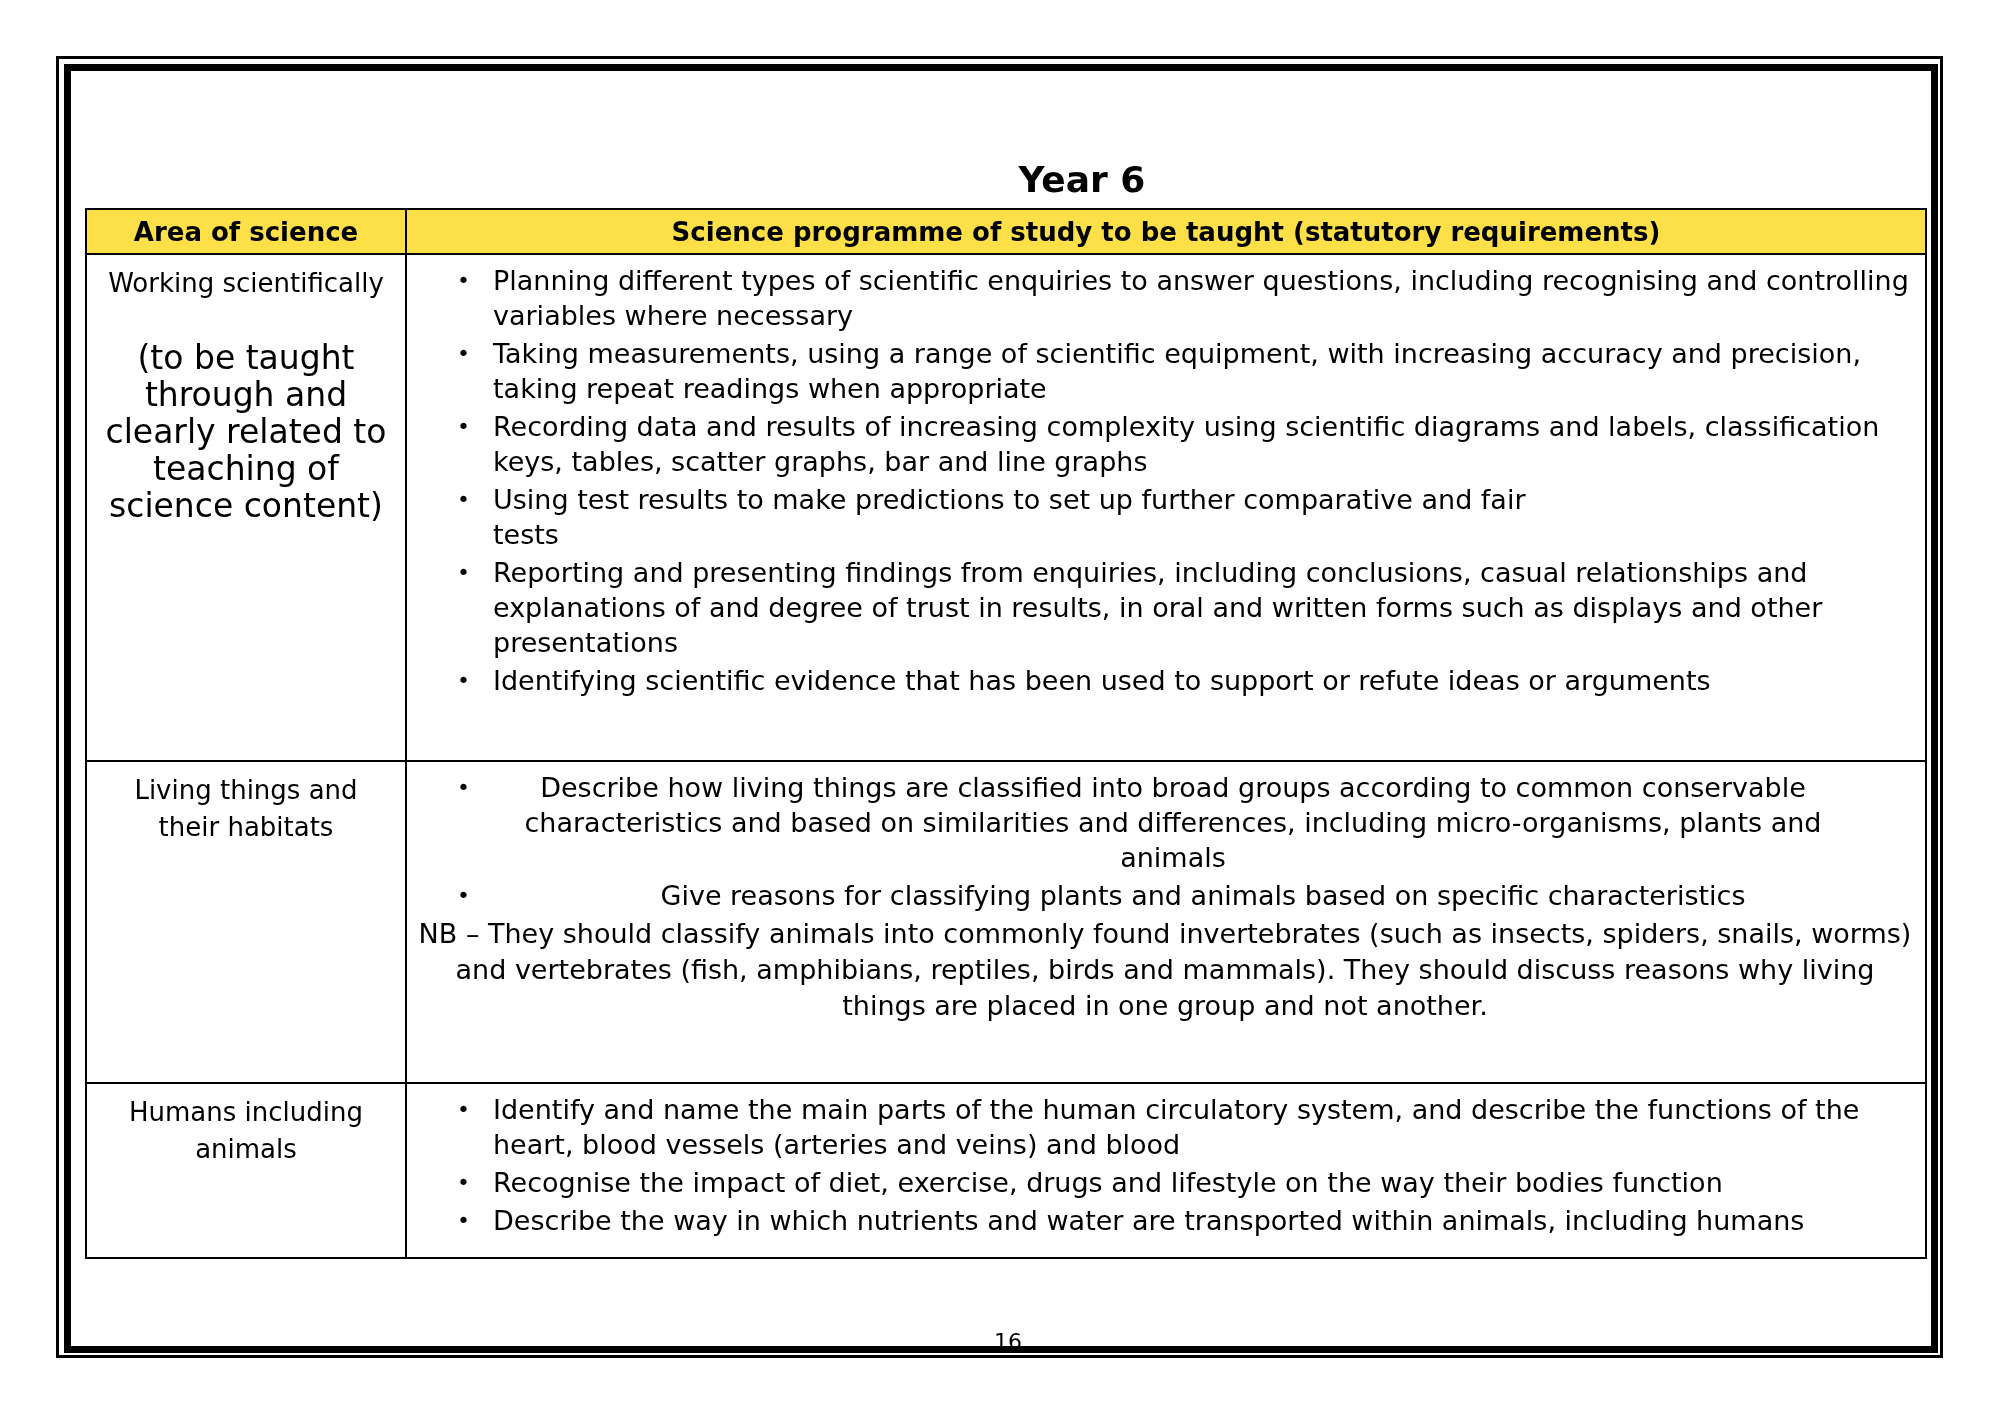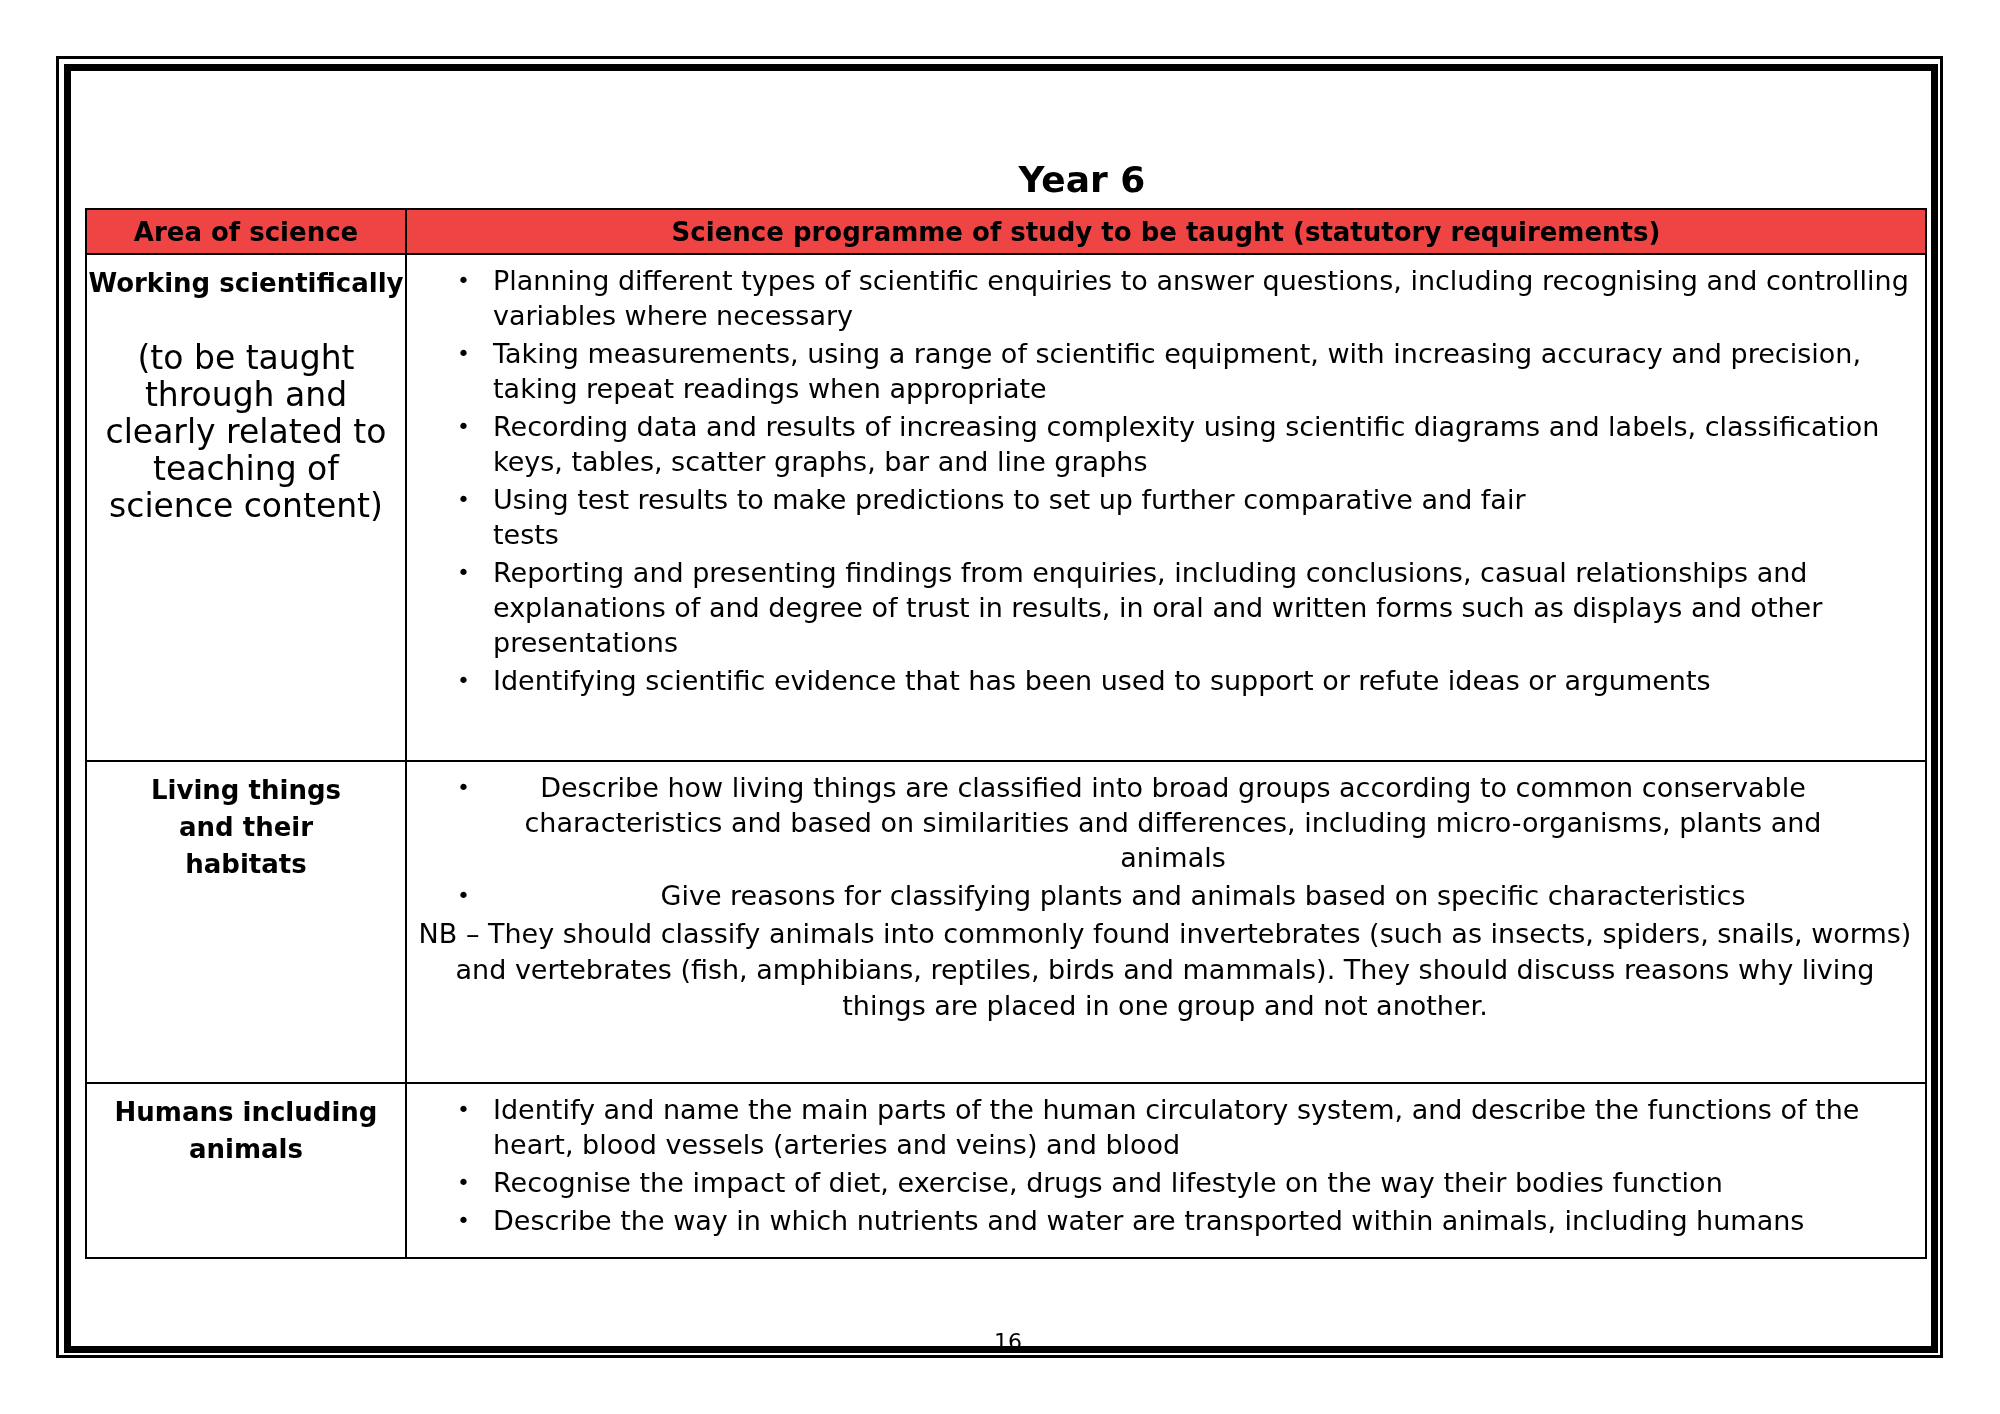--- a/index.html
+++ b/index.html
@@ -7,25 +7,25 @@
          font-family: "DejaVu Sans", sans-serif; color: #000; }
   .frame-outer { position: absolute; left: 56px; top: 56px; width: 1887px; height: 1302px;
                  border: 3px solid #000; box-sizing: border-box; }
   .frame-inner { position: absolute; left: 64px; top: 64px; width: 1874px; height: 1289px;
                  border: 7px solid #000; box-sizing: border-box; }
   .page-title { position: absolute; left: 0; width: 2000px; top: 160px; text-align: center;
                 font-size: 36px; font-weight: bold; line-height: 40px; margin-left: 82px; }
   table.sci { position: absolute; left: 85px; top: 208px; width: 1842px; border-collapse: collapse;
               table-layout: fixed; }
   table.sci td, table.sci th { border: 2px solid #000; vertical-align: top; padding: 0; }
-  table.sci th { background: #ef4444; height: 43px; font-size: 26px; font-weight: bold;
+  table.sci th { background: #fde047; height: 43px; font-size: 26px; font-weight: bold;
                  text-align: center; vertical-align: middle; }
   col.c1 { width: 320px; }
   .area { text-align: center; font-size: 26px; line-height: 37px; padding-top: 10px !important; }
-  .area .name { font-weight: bold; display: block; }
+  .area .name { font-weight: normal; display: block; }
   .area .note { display: block; margin-top: 37px; font-size: 33px; }
   .content { font-size: 27px; line-height: 35px; padding: 8px 12px 0 10px !important; }
   ul.bl { list-style: none; margin: 0; padding: 0; }
   ul.bl li { position: relative; padding-left: 76px; margin-bottom: 3px; }
   ul.bl li .bullet { position: absolute; left: 40px; top: 0; font-size: 22px; }
   .nb { line-height: 36px; margin-top: 0; }
   .row1 td { height: 495px; }
   .row2 td { height: 310px; text-align: center; }
   .row3 td { height: 163px; }
   .page-num { position: absolute; left: 994px; top: 1330px; font-size: 22px; line-height: 24px; text-decoration: underline; }

